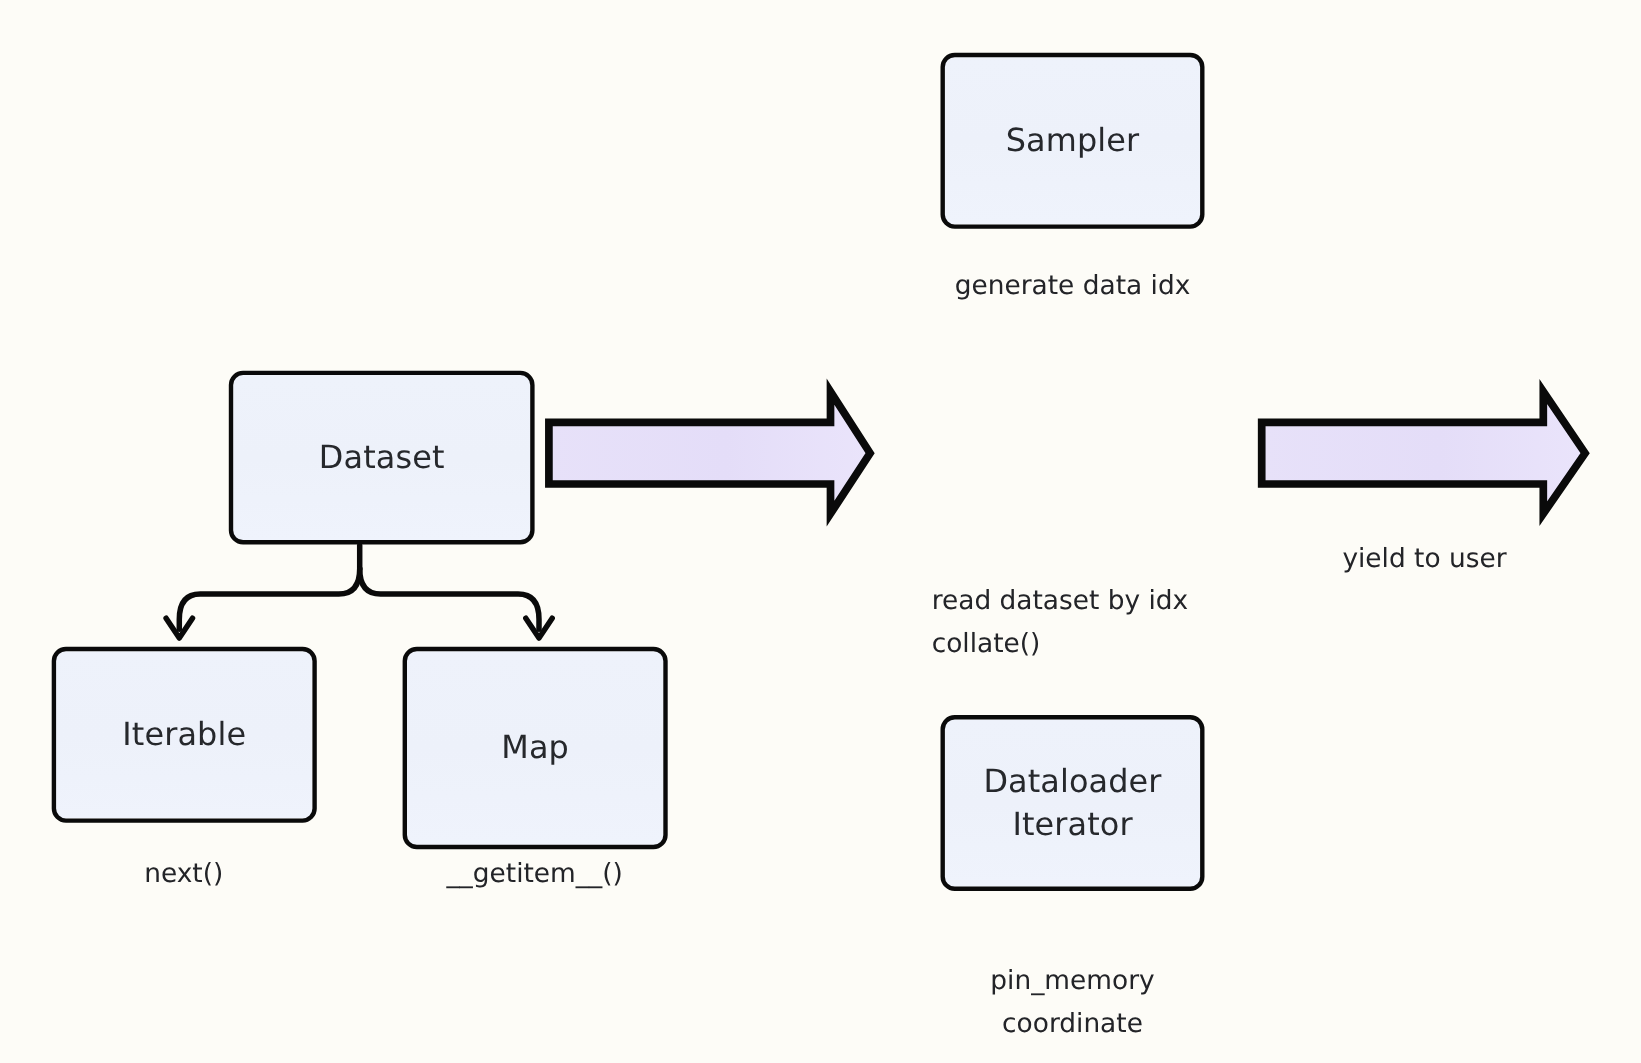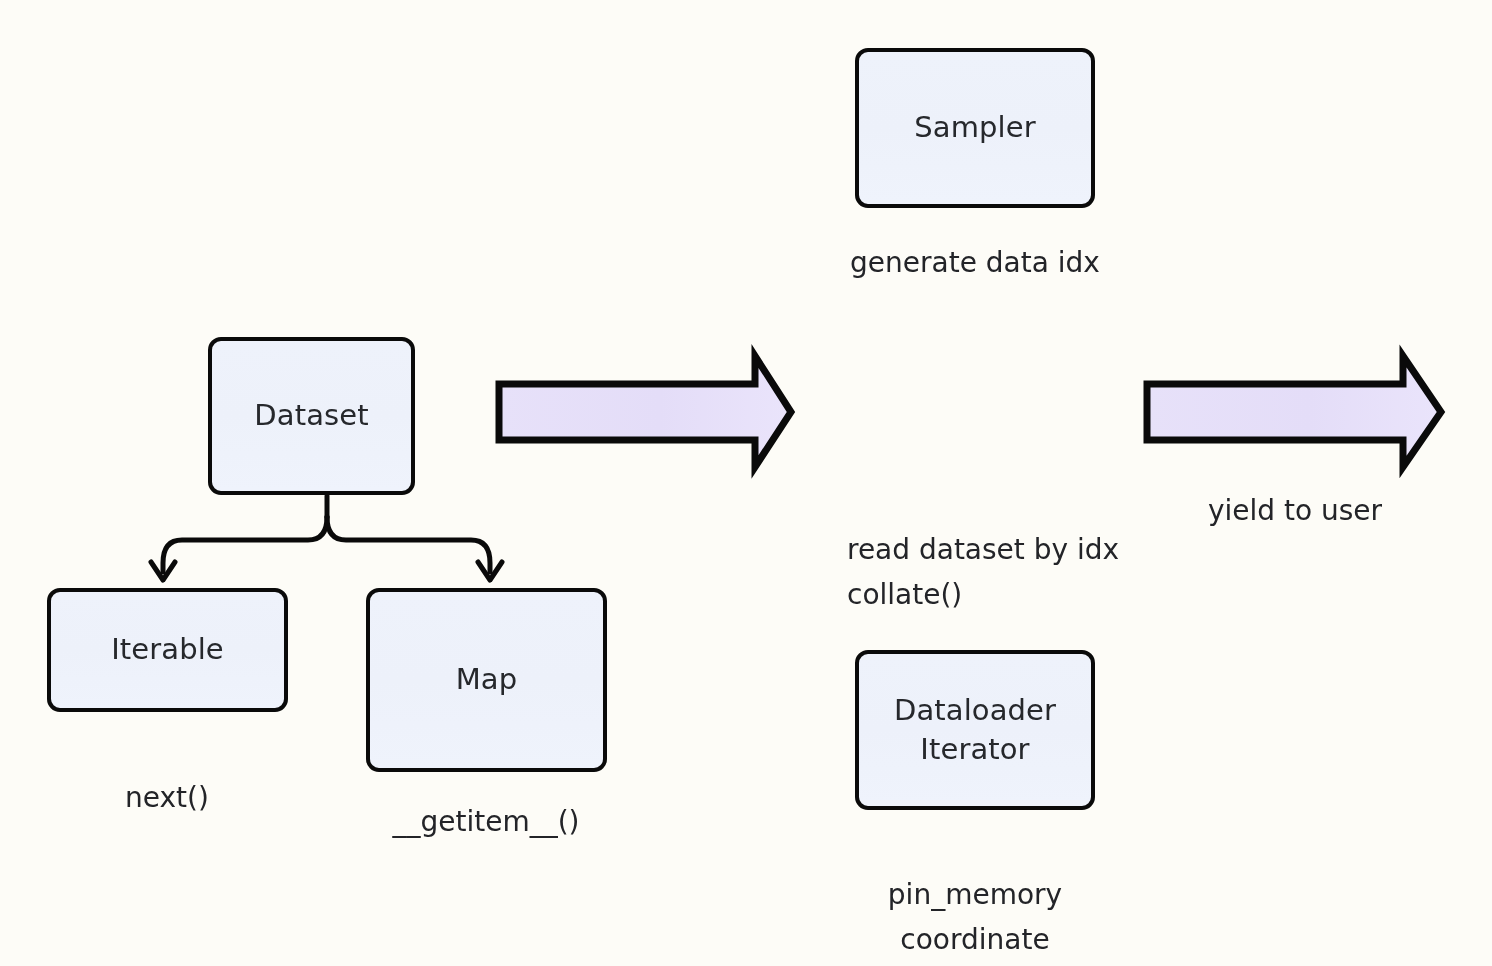--- a/index.html
+++ b/index.html
@@ -36,48 +36,48 @@
     font-size: 29px;
     line-height: 1.35;
     color: #26282c;
     letter-spacing: 0.1px;
     white-space: pre-line;
   }
   
   .caption {
     position: absolute;
     font-family: "DejaVu Sans", sans-serif;
-    font-size: 28px;
+    font-size: 24px;
     line-height: 1.62;
     color: #232428;
     white-space: pre-line;
   }
   .caption.center { text-align: center; }
   .caption.left   { text-align: left; }
 
   
   svg.layer {
     position: absolute;
     left: 0;
     top: 0;
     width: 1492px;
     height: 966px;
     overflow: visible;
     pointer-events: none;
   }
   
-  #node-dataset   { left: 208px; top: 337px; width: 207px; height: 158px; text-align: right; }
-  #node-iterable  { left: 47px;  top: 588px; width: 241px; height: 124px; }
+  #node-dataset   { left: 208px; top: 337px; width: 278px; height: 158px; text-align: right; }
+  #node-iterable  { left: 47px;  top: 588px; width: 241px; height: 160px; }
   #node-map       { left: 366px; top: 588px; width: 241px; height: 184px; }
   #node-sampler   { left: 855px; top: 48px;  width: 240px; height: 160px; }
   #node-fetcher   { left: 855px; top: 337px; width: 240px; height: 160px; }
   #node-iterator  { left: 855px; top: 650px; width: 240px; height: 160px; text-align: center; }
 
   #cap-next       { left: 77px;  top: 775px; width: 180px; }
-  #cap-getitem    { left: 386px; top: 775px; width: 200px; margin-top: 24px; }
+  #cap-getitem    { left: 386px; top: 775px; width: 200px; }
   #cap-sampler    { left: 830px; top: 240px; width: 290px; }
   #cap-fetcher    { left: 847px; top: 527px; width: 330px; }
   #cap-iterator   { left: 855px; top: 840px; width: 240px; margin-top: 32px; }
   #cap-yield      { left: 1160px; top: 488px; width: 270px; }
 </style>
 </head>
 <body>
 
 <div id="canvas">
 

